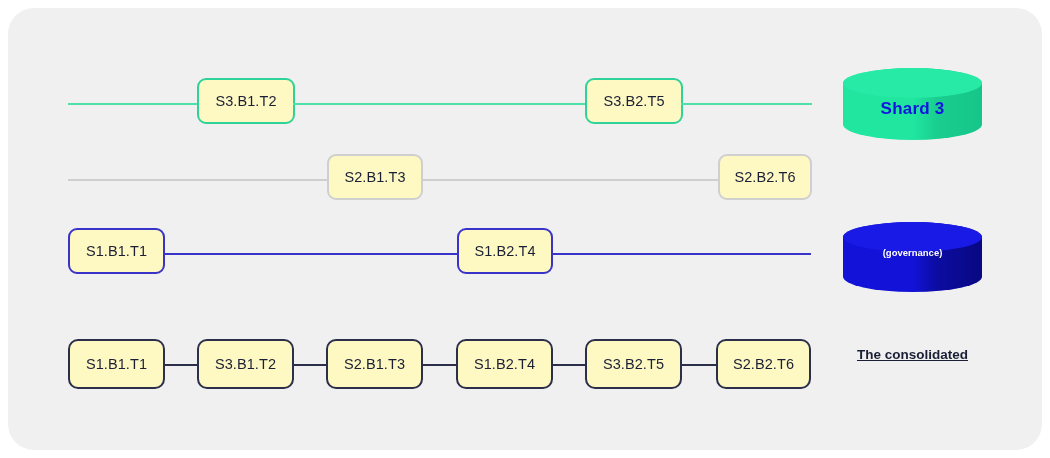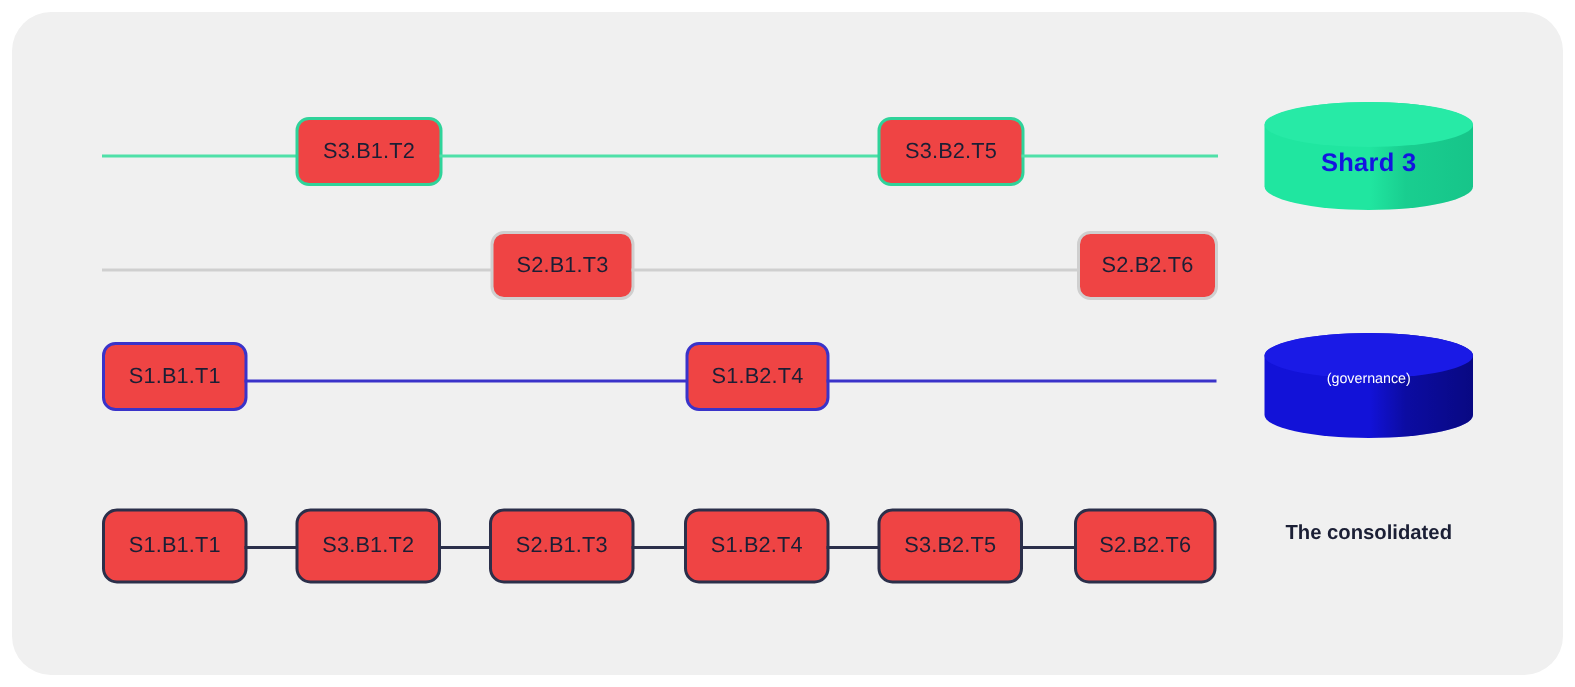--- a/index.html
+++ b/index.html
@@ -44,21 +44,21 @@
     height: 0;
     border-top-width: 2px;
     border-top-style: solid;
     top: 29px;
   }
 
   .node {
     position: absolute;
     top: 4px;
     height: 46px;
-    background: #ef4444;
+    background: #fef9c3;
     border-radius: 9px;
     border-width: 2px;
     border-style: solid;
     display: flex;
     align-items: center;
     justify-content: center;
     box-sizing: border-box;
   }
   .node-label {
     font-size: 14.5px;
@@ -136,21 +136,21 @@
     text-align: center;
     line-height: 1.05;
   }
   .cyl-title {
     font-size: 17px;
     font-weight: bold;
     letter-spacing: .2px;
   }
   .cyl-sub {
     font-size: 9.5px;
-    font-weight: normal;
+    font-weight: bold;
   }
 
   
   #shard3 { left: 843px; top: 68px; height: 72px; }
   #shard3 .cyl-body { background: #20e6a0; }
   #shard3 .cyl-shade { background: linear-gradient(to right, rgba(0,110,80,0) 0%, rgba(0,120,85,.22) 35%, rgba(0,120,85,.30) 100%); }
   #shard3 .cyl-top { background: #27eaa6; }
   #shard3 .cyl-text { top: 32px; color: #1414e0; }
 
   
@@ -171,20 +171,21 @@
   #caption {
     position: absolute;
     left: 843px;
     top: 346px;
     width: 139px;
     text-align: center;
     font-size: 13.5px;
     font-weight: bold;
     color: #1b1f35;
     line-height: 1.35;
+    text-decoration: underline;
   }
 </style>
 </head>
 <body>
 
 <div id="stage">
 
   <div id="panel"></div>
 
   <div class="lane lane-green" style="top:74px;">

